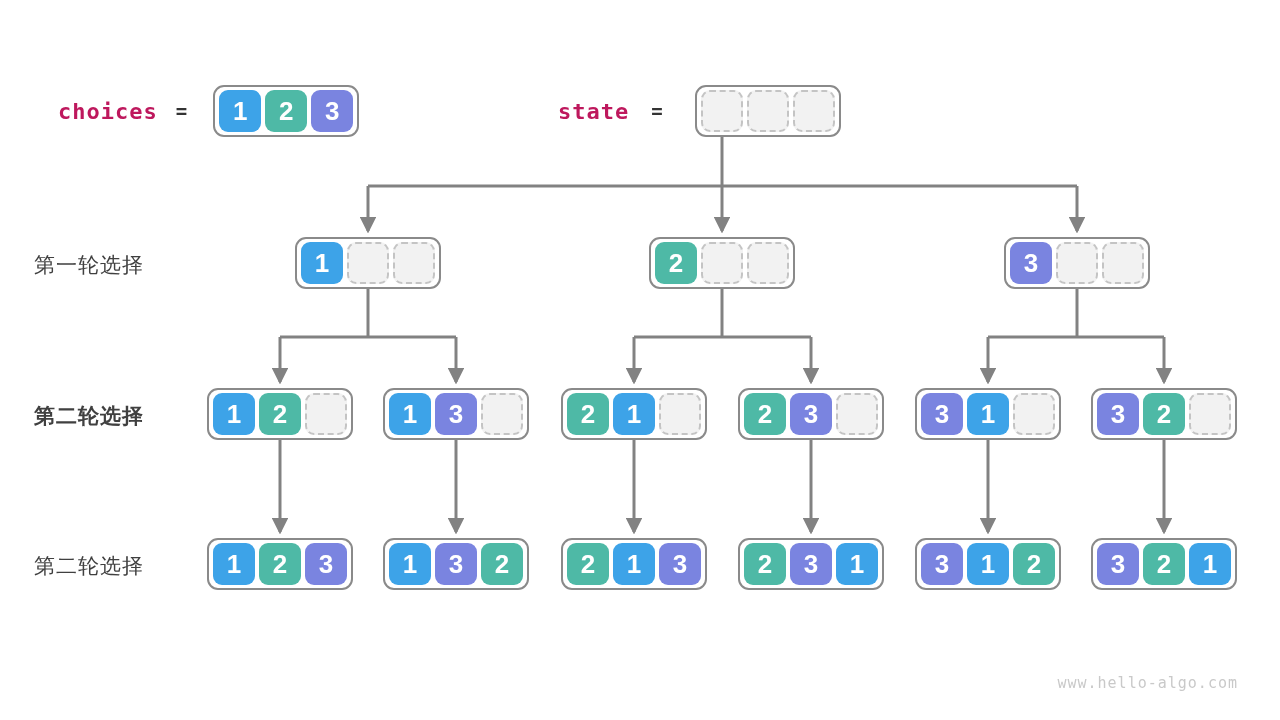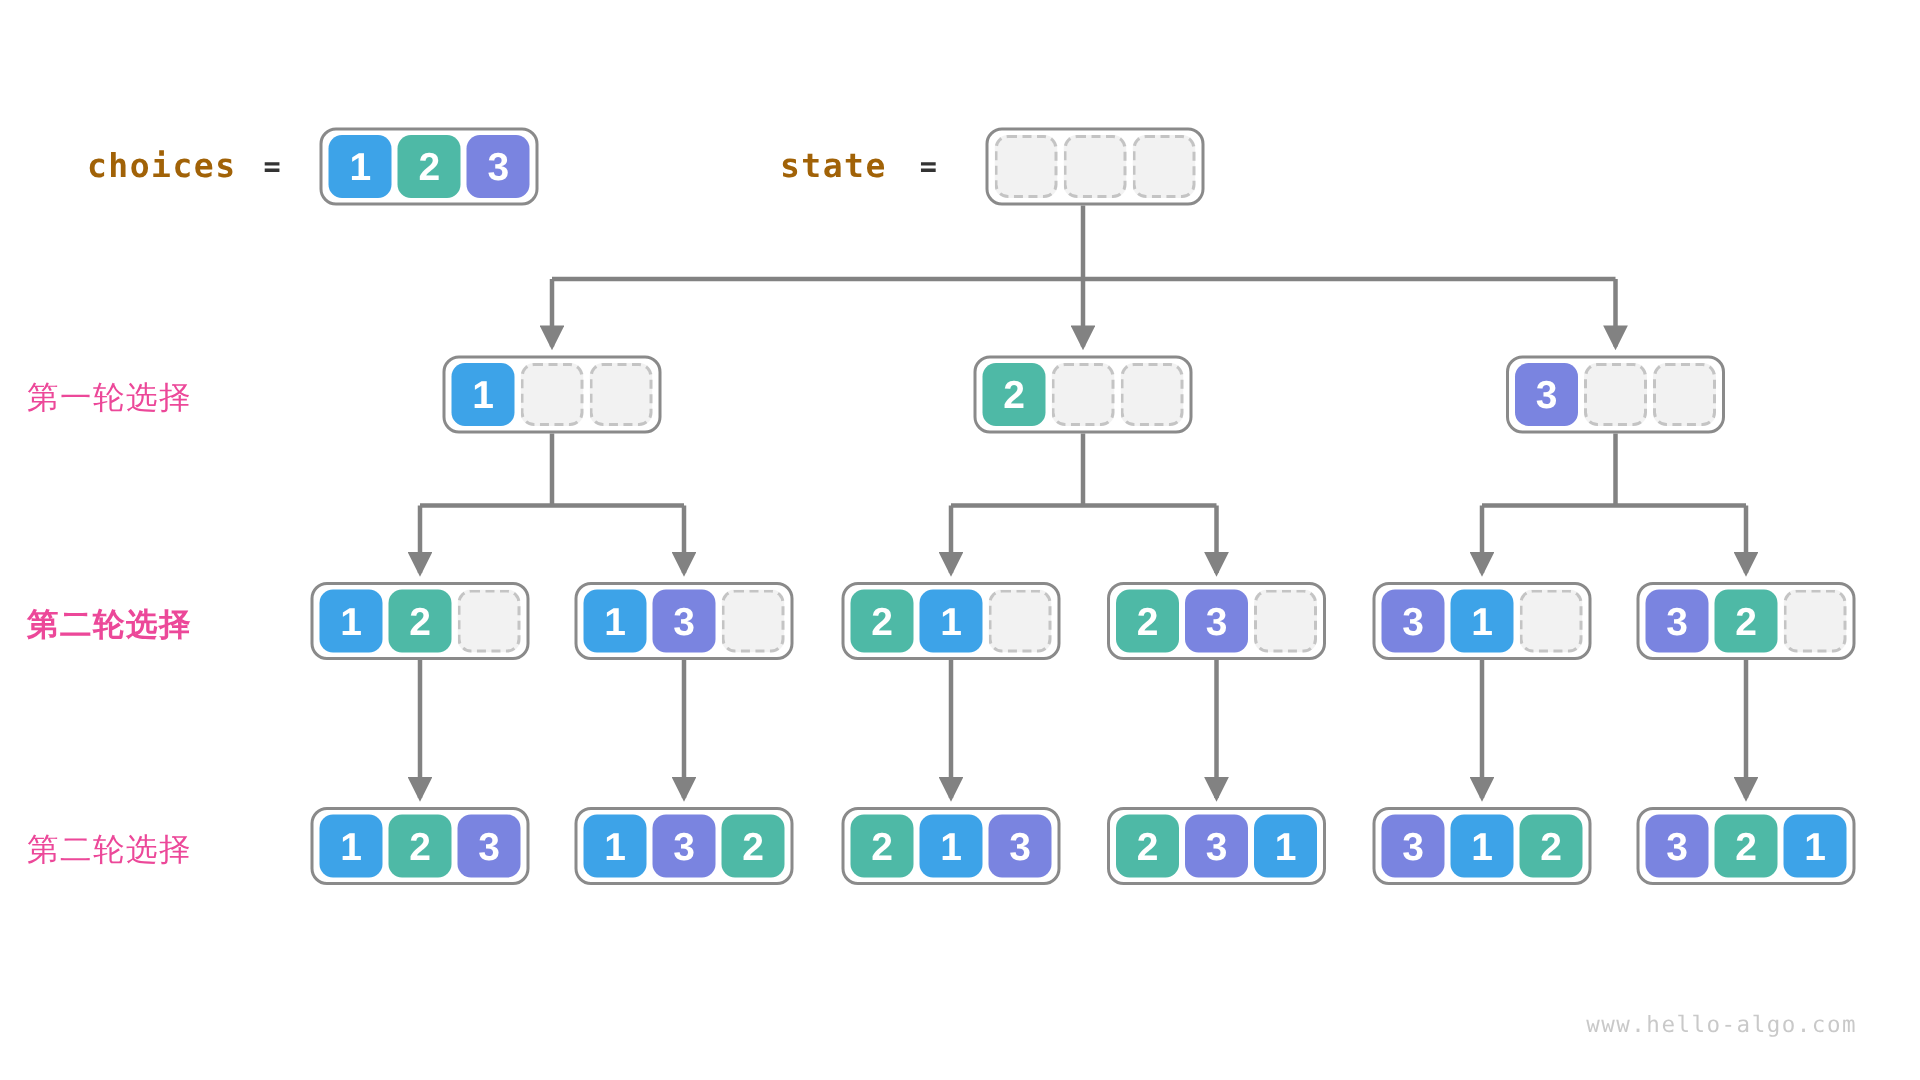--- a/index.html
+++ b/index.html
@@ -60,40 +60,40 @@
     position: absolute;
     height: 52px;
     display: flex;
     align-items: center;
     z-index: 2;
   }
   .mono-label {
     font-family: "DejaVu Sans Mono", monospace;
     font-weight: bold;
     font-size: 22px;
-    color: #a16207;
+    color: #be185d;
     letter-spacing: 1px;
   }
   .equals {
     font-family: "DejaVu Sans Mono", monospace;
     font-weight: bold;
     font-size: 19px;
     color: #333333;
   }
   #choices-group { left: 58px; top: 85px; }
   #choices-group .mono-label { margin-right: 18px; }
   #choices-group .equals { margin-right: 26px; }
   #state-group { left: 520px; top: 85px; }
-  #state-group .mono-label { margin-right: 22px; }
+  #state-group .mono-label { margin-right: 22px; margin-left: 38px; }
   #state-group .equals { margin-right: 32px; }
   .row-label {
     position: absolute;
-    left: 18px;
+    left: 34px;
     font-size: 21px;
-    color: #ec4899;
+    color: #404040;
     letter-spacing: 1px;
     z-index: 2;
     white-space: nowrap;
   }
   #row-label-0 { top: 251px; }
   #row-label-1 { top: 402px; font-weight: bold; }
   #row-label-2 { top: 552px; }
   .watermark {
     position: absolute;
     right: 42px;

